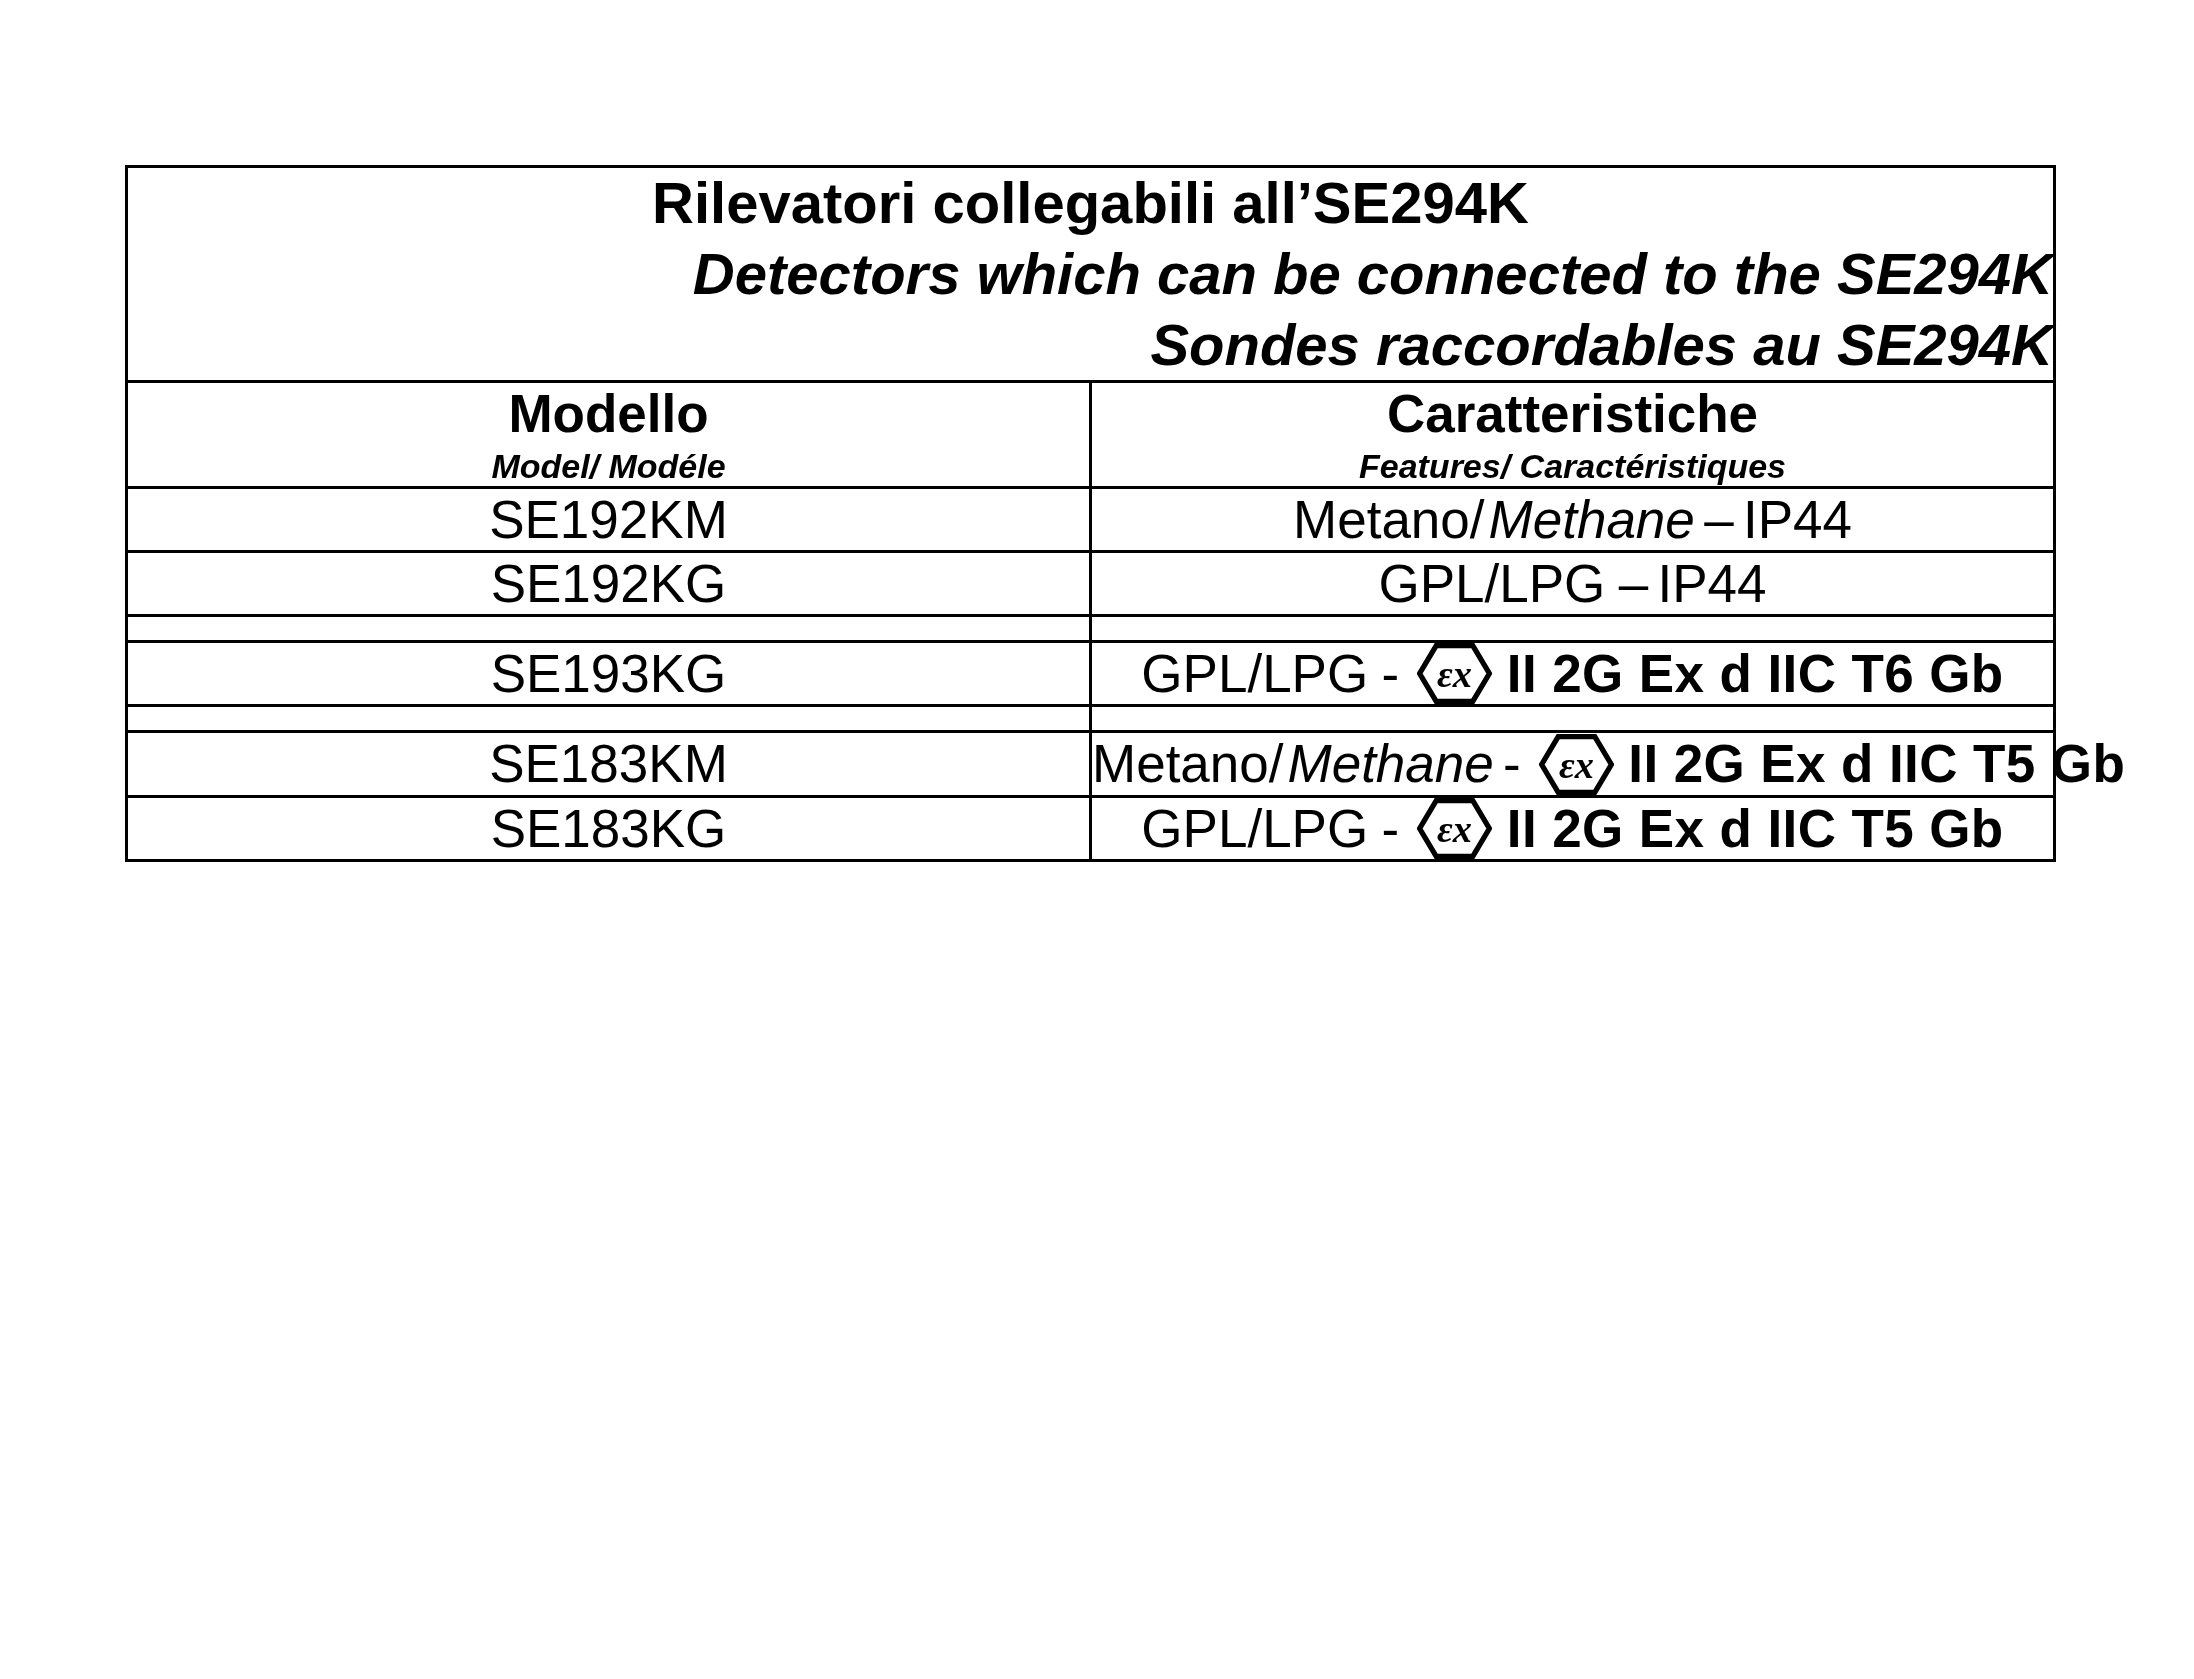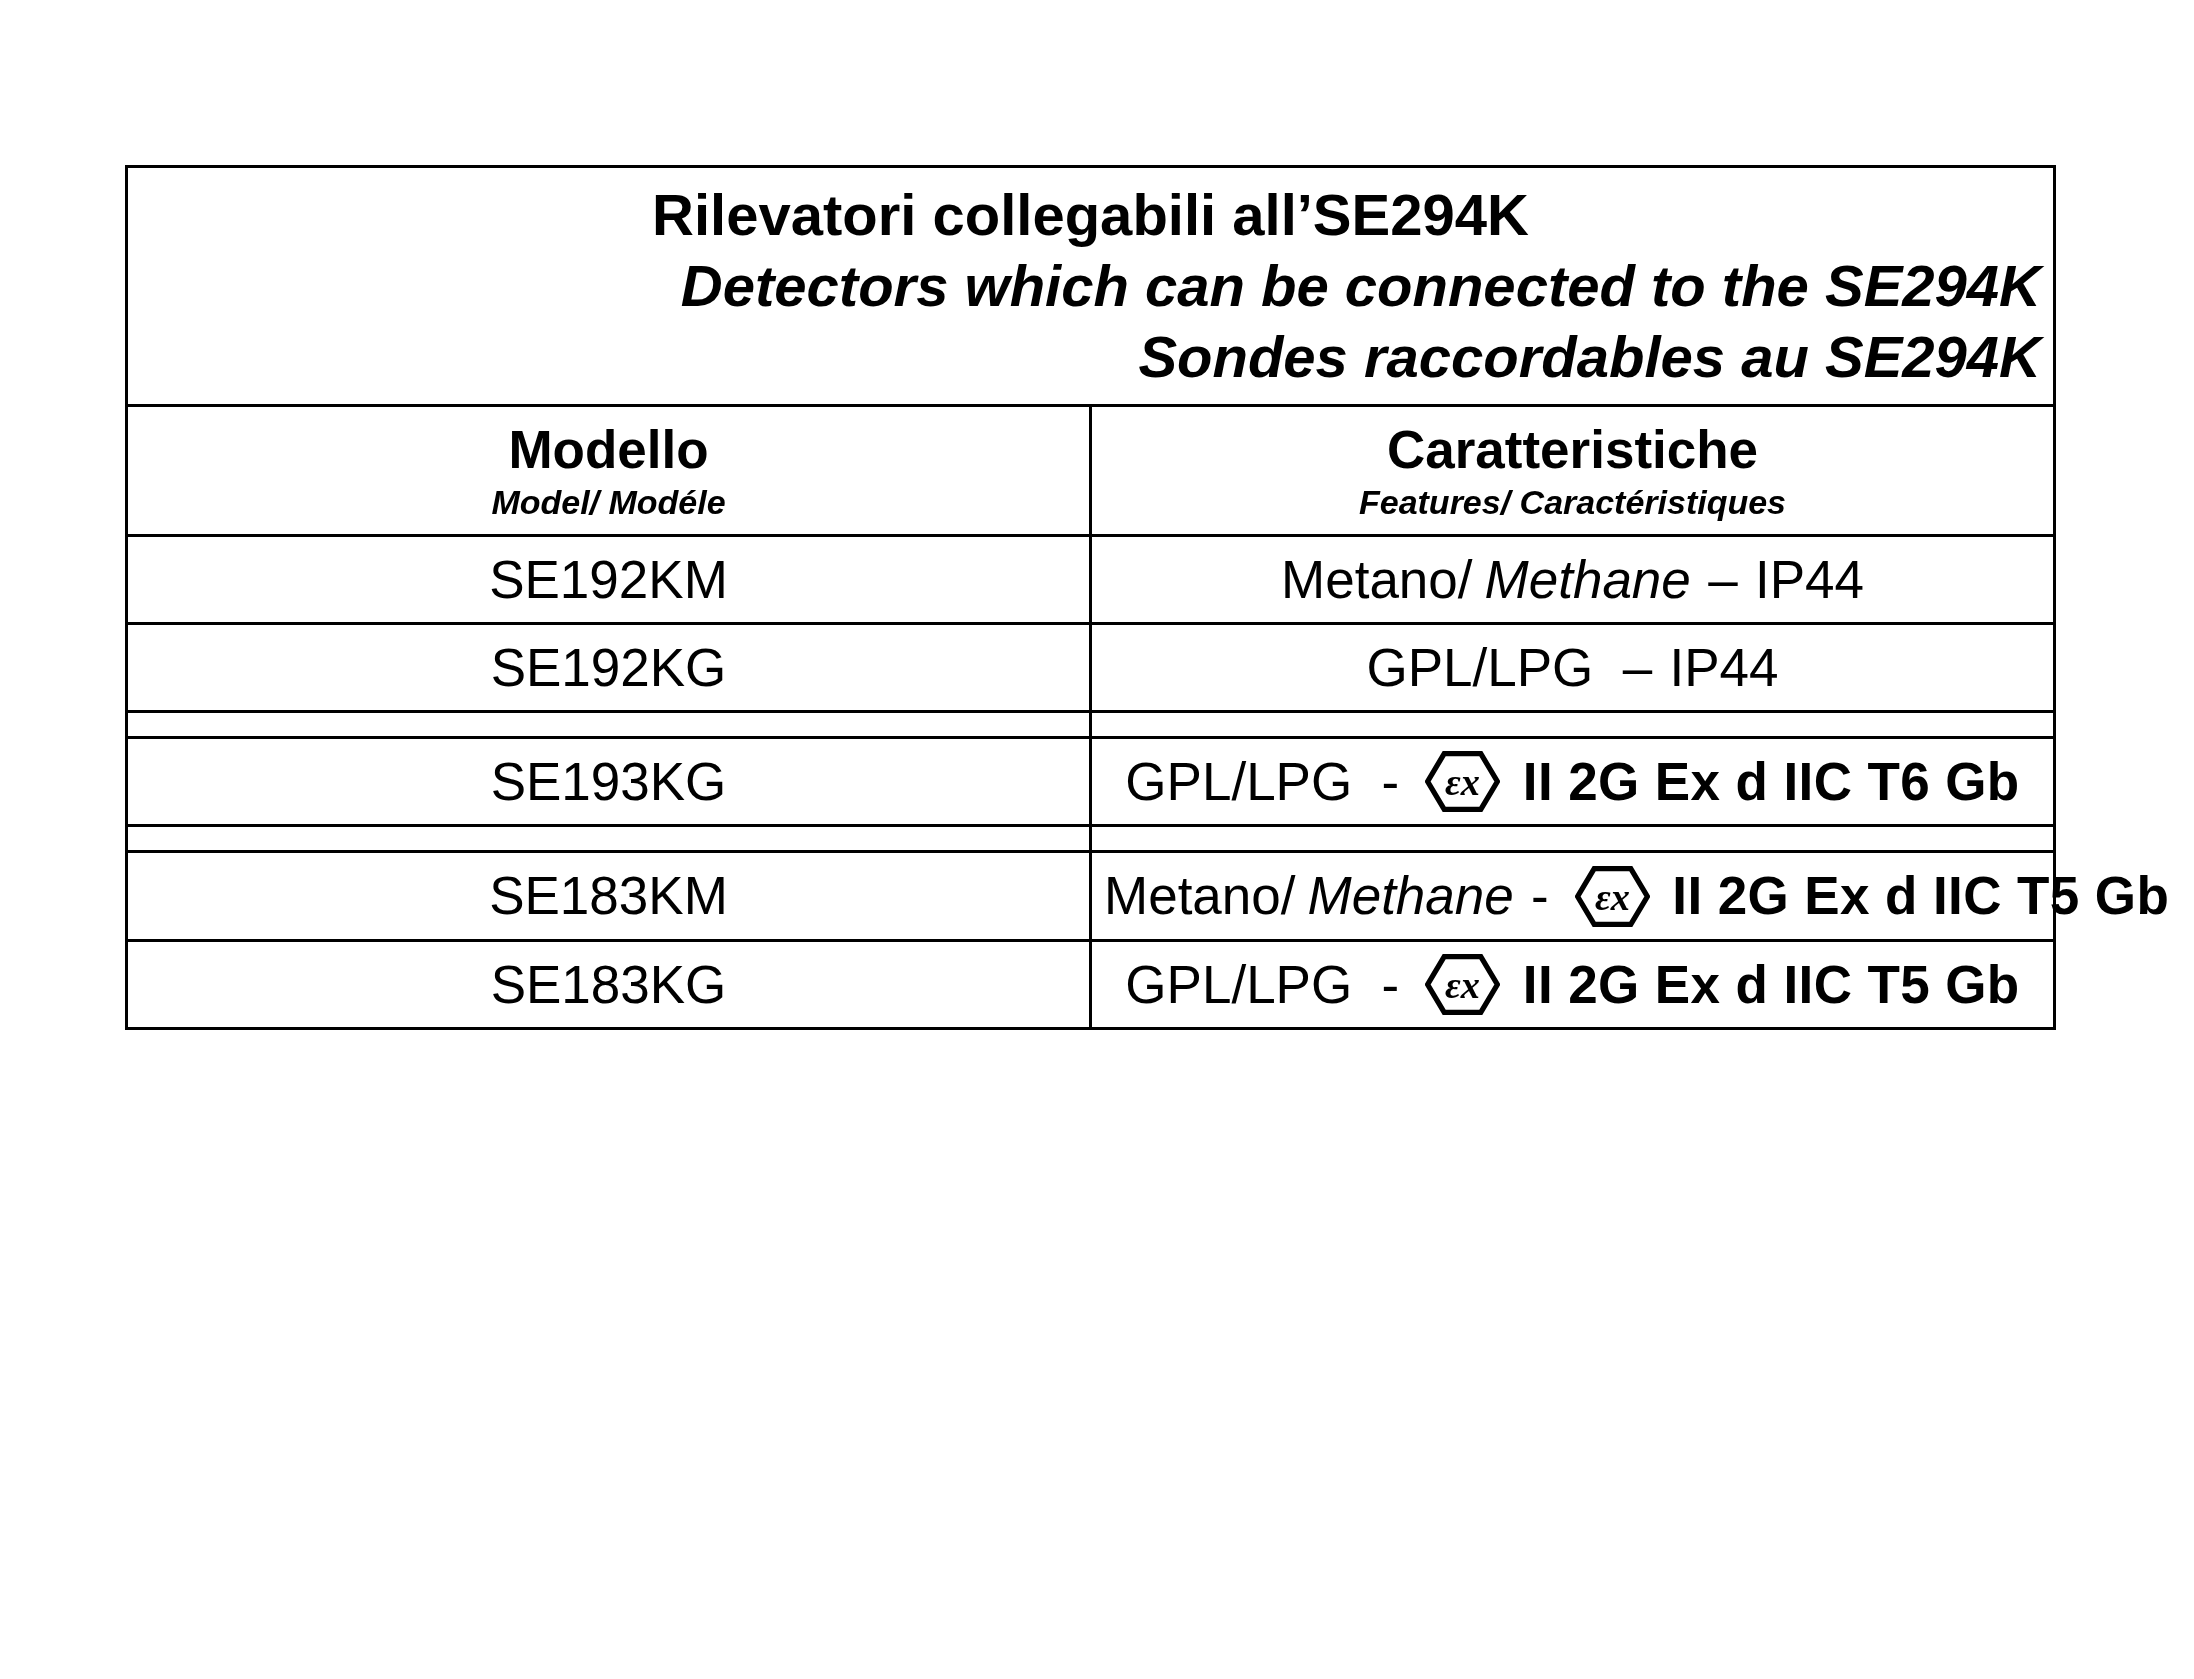--- a/index.html
+++ b/index.html
@@ -31,21 +31,21 @@
 
   table.spec {
     border-collapse: collapse;
     width: 100%;
     table-layout: fixed;
     background: #ffffff;
   }
 
   table.spec td {
     border: 3.5px solid #000000;
-    padding: 12px;
+    padding: 0;
     text-align: center;
     vertical-align: middle;
     background: #ffffff;
   }
 
   
   .title-cell {
     padding: 16px 8.8px 21px 8.8px;
   }
   .title-line-1 {
@@ -91,21 +91,21 @@
   }
   .feat-cell {
     font-size: 53px;
     padding: 10.5px 8.8px 16px 8.8px;
     white-space: nowrap;
   }
   .feat-inner {
     display: inline-flex;
     align-items: center;
     justify-content: center;
-    gap: 12px;
+    gap: 4px;
     line-height: 1.05;
   }
   .it-word { font-style: normal; }
   .en-word { font-style: italic; text-align: right; }
   .dash { padding: 0 5.3px; }
 
   
   tr.spacer td {
     height: 23px;
     padding: 0;

